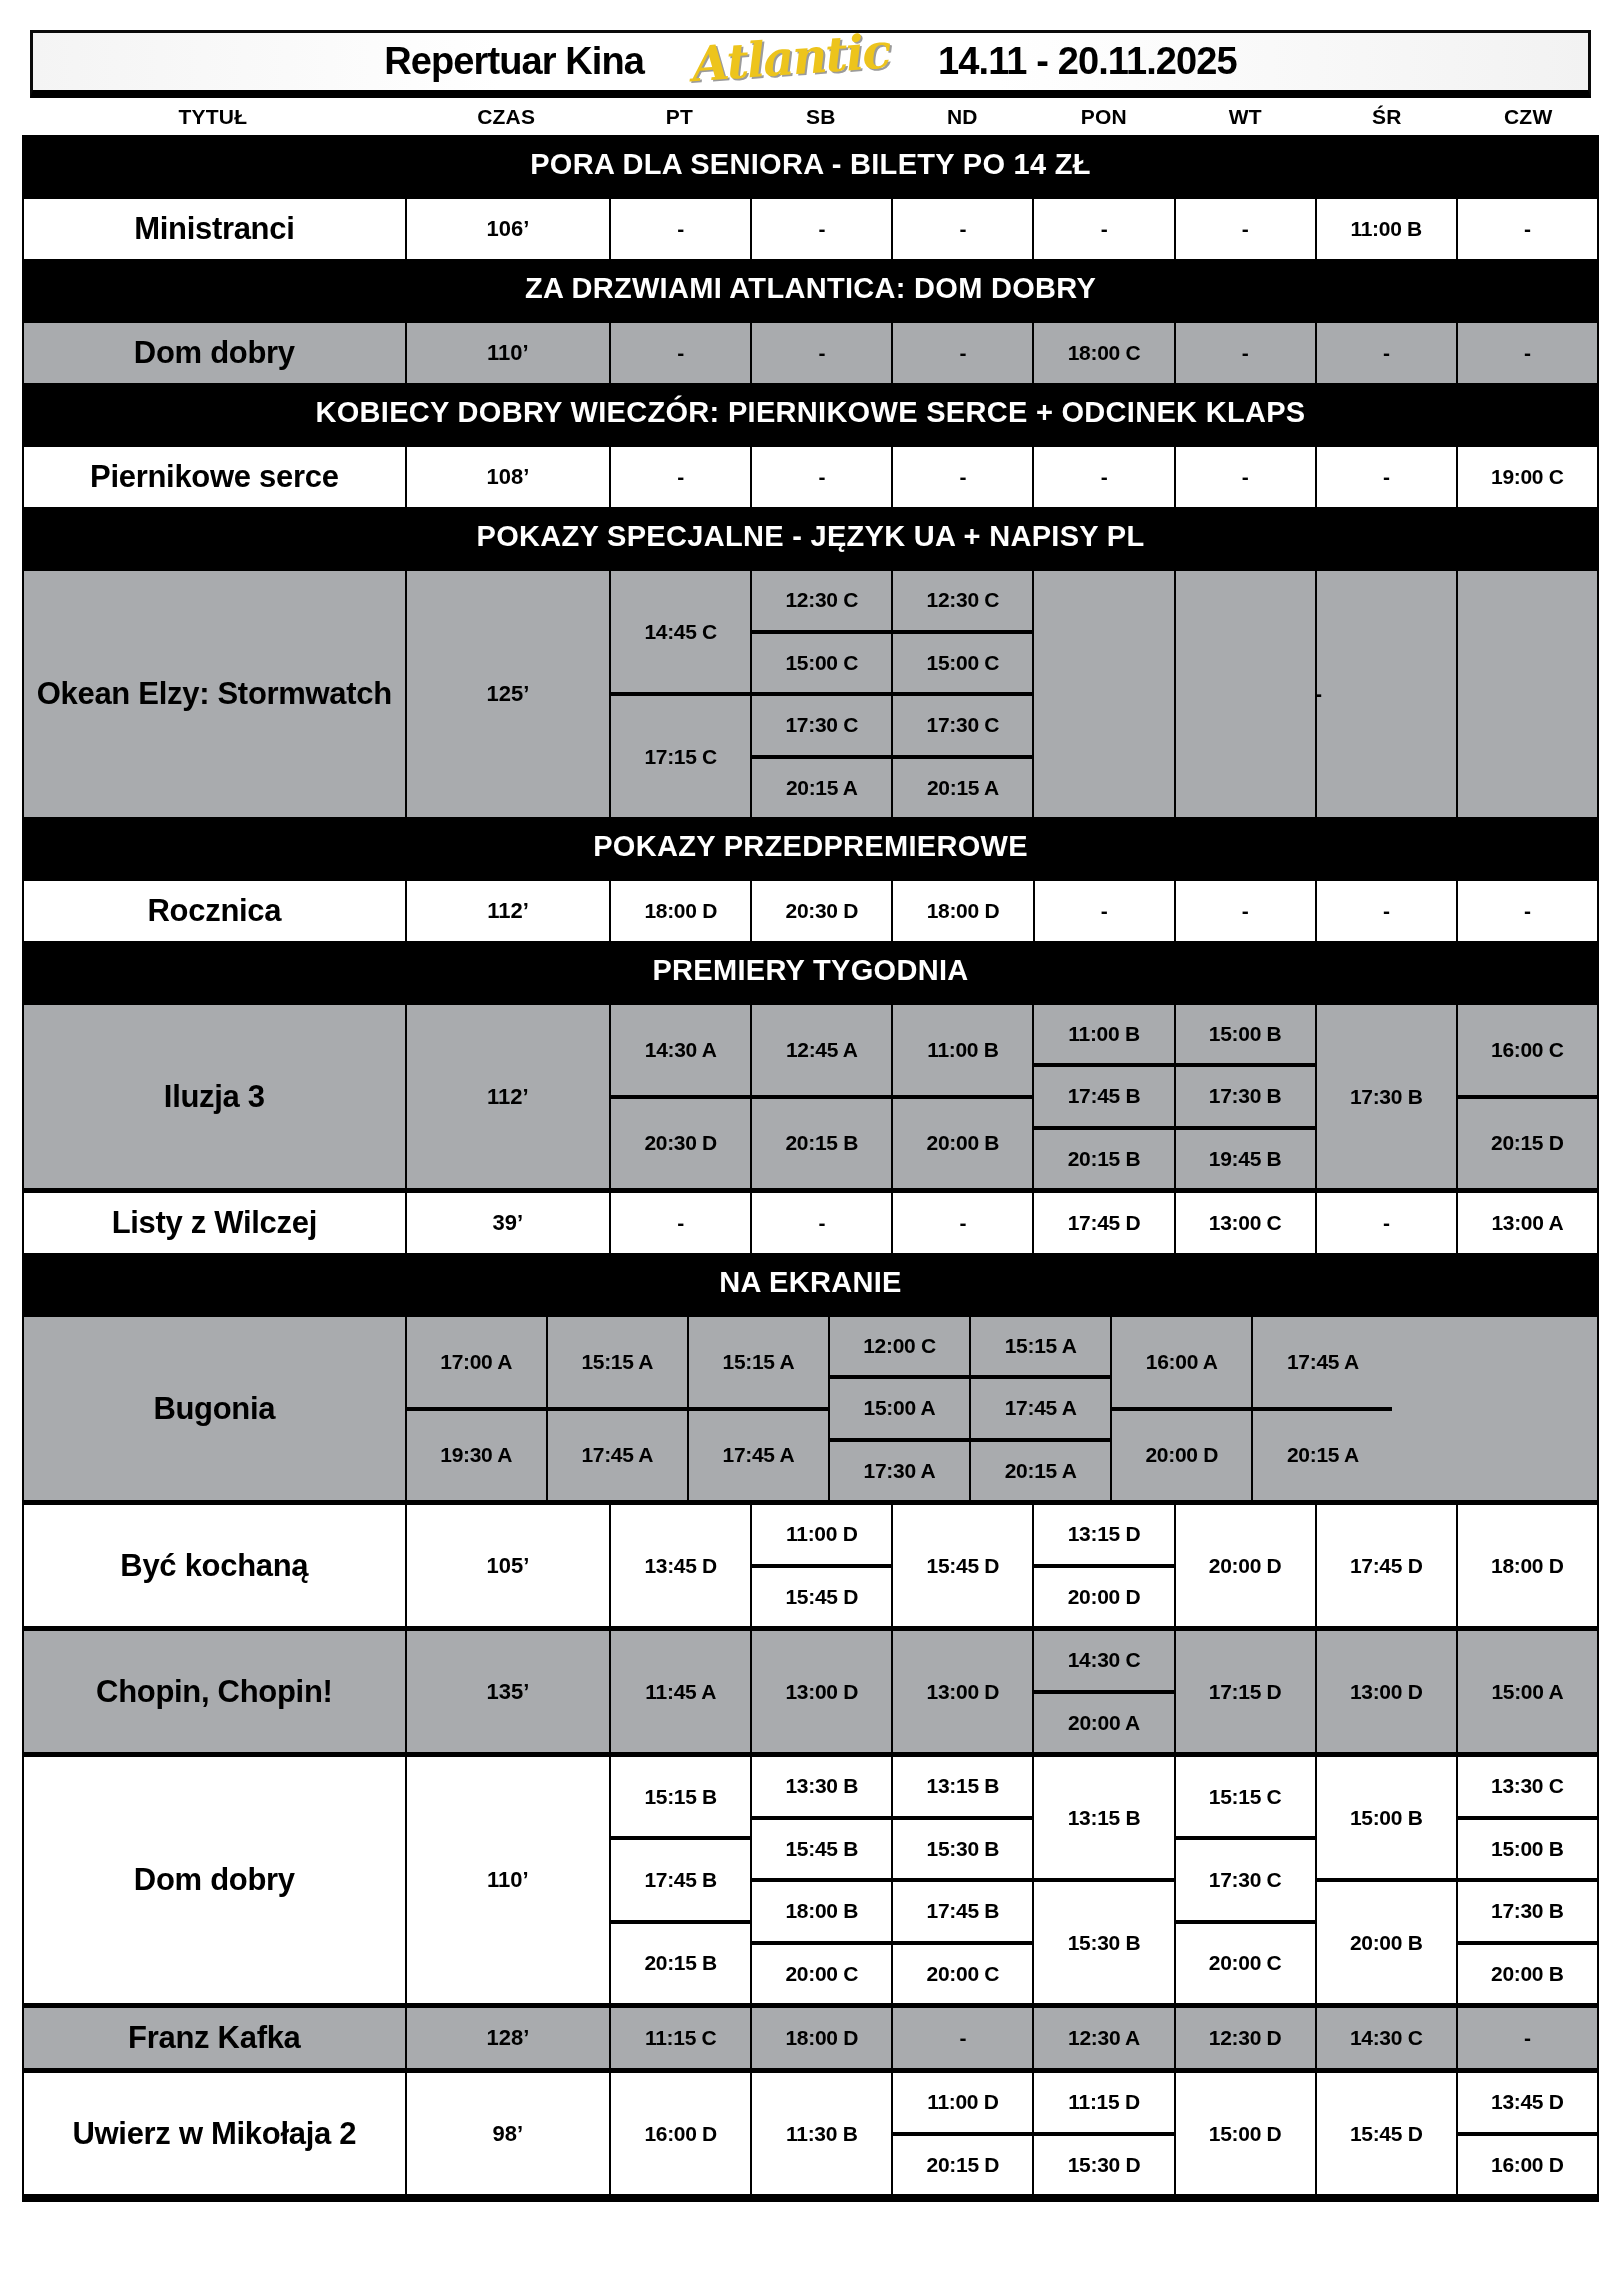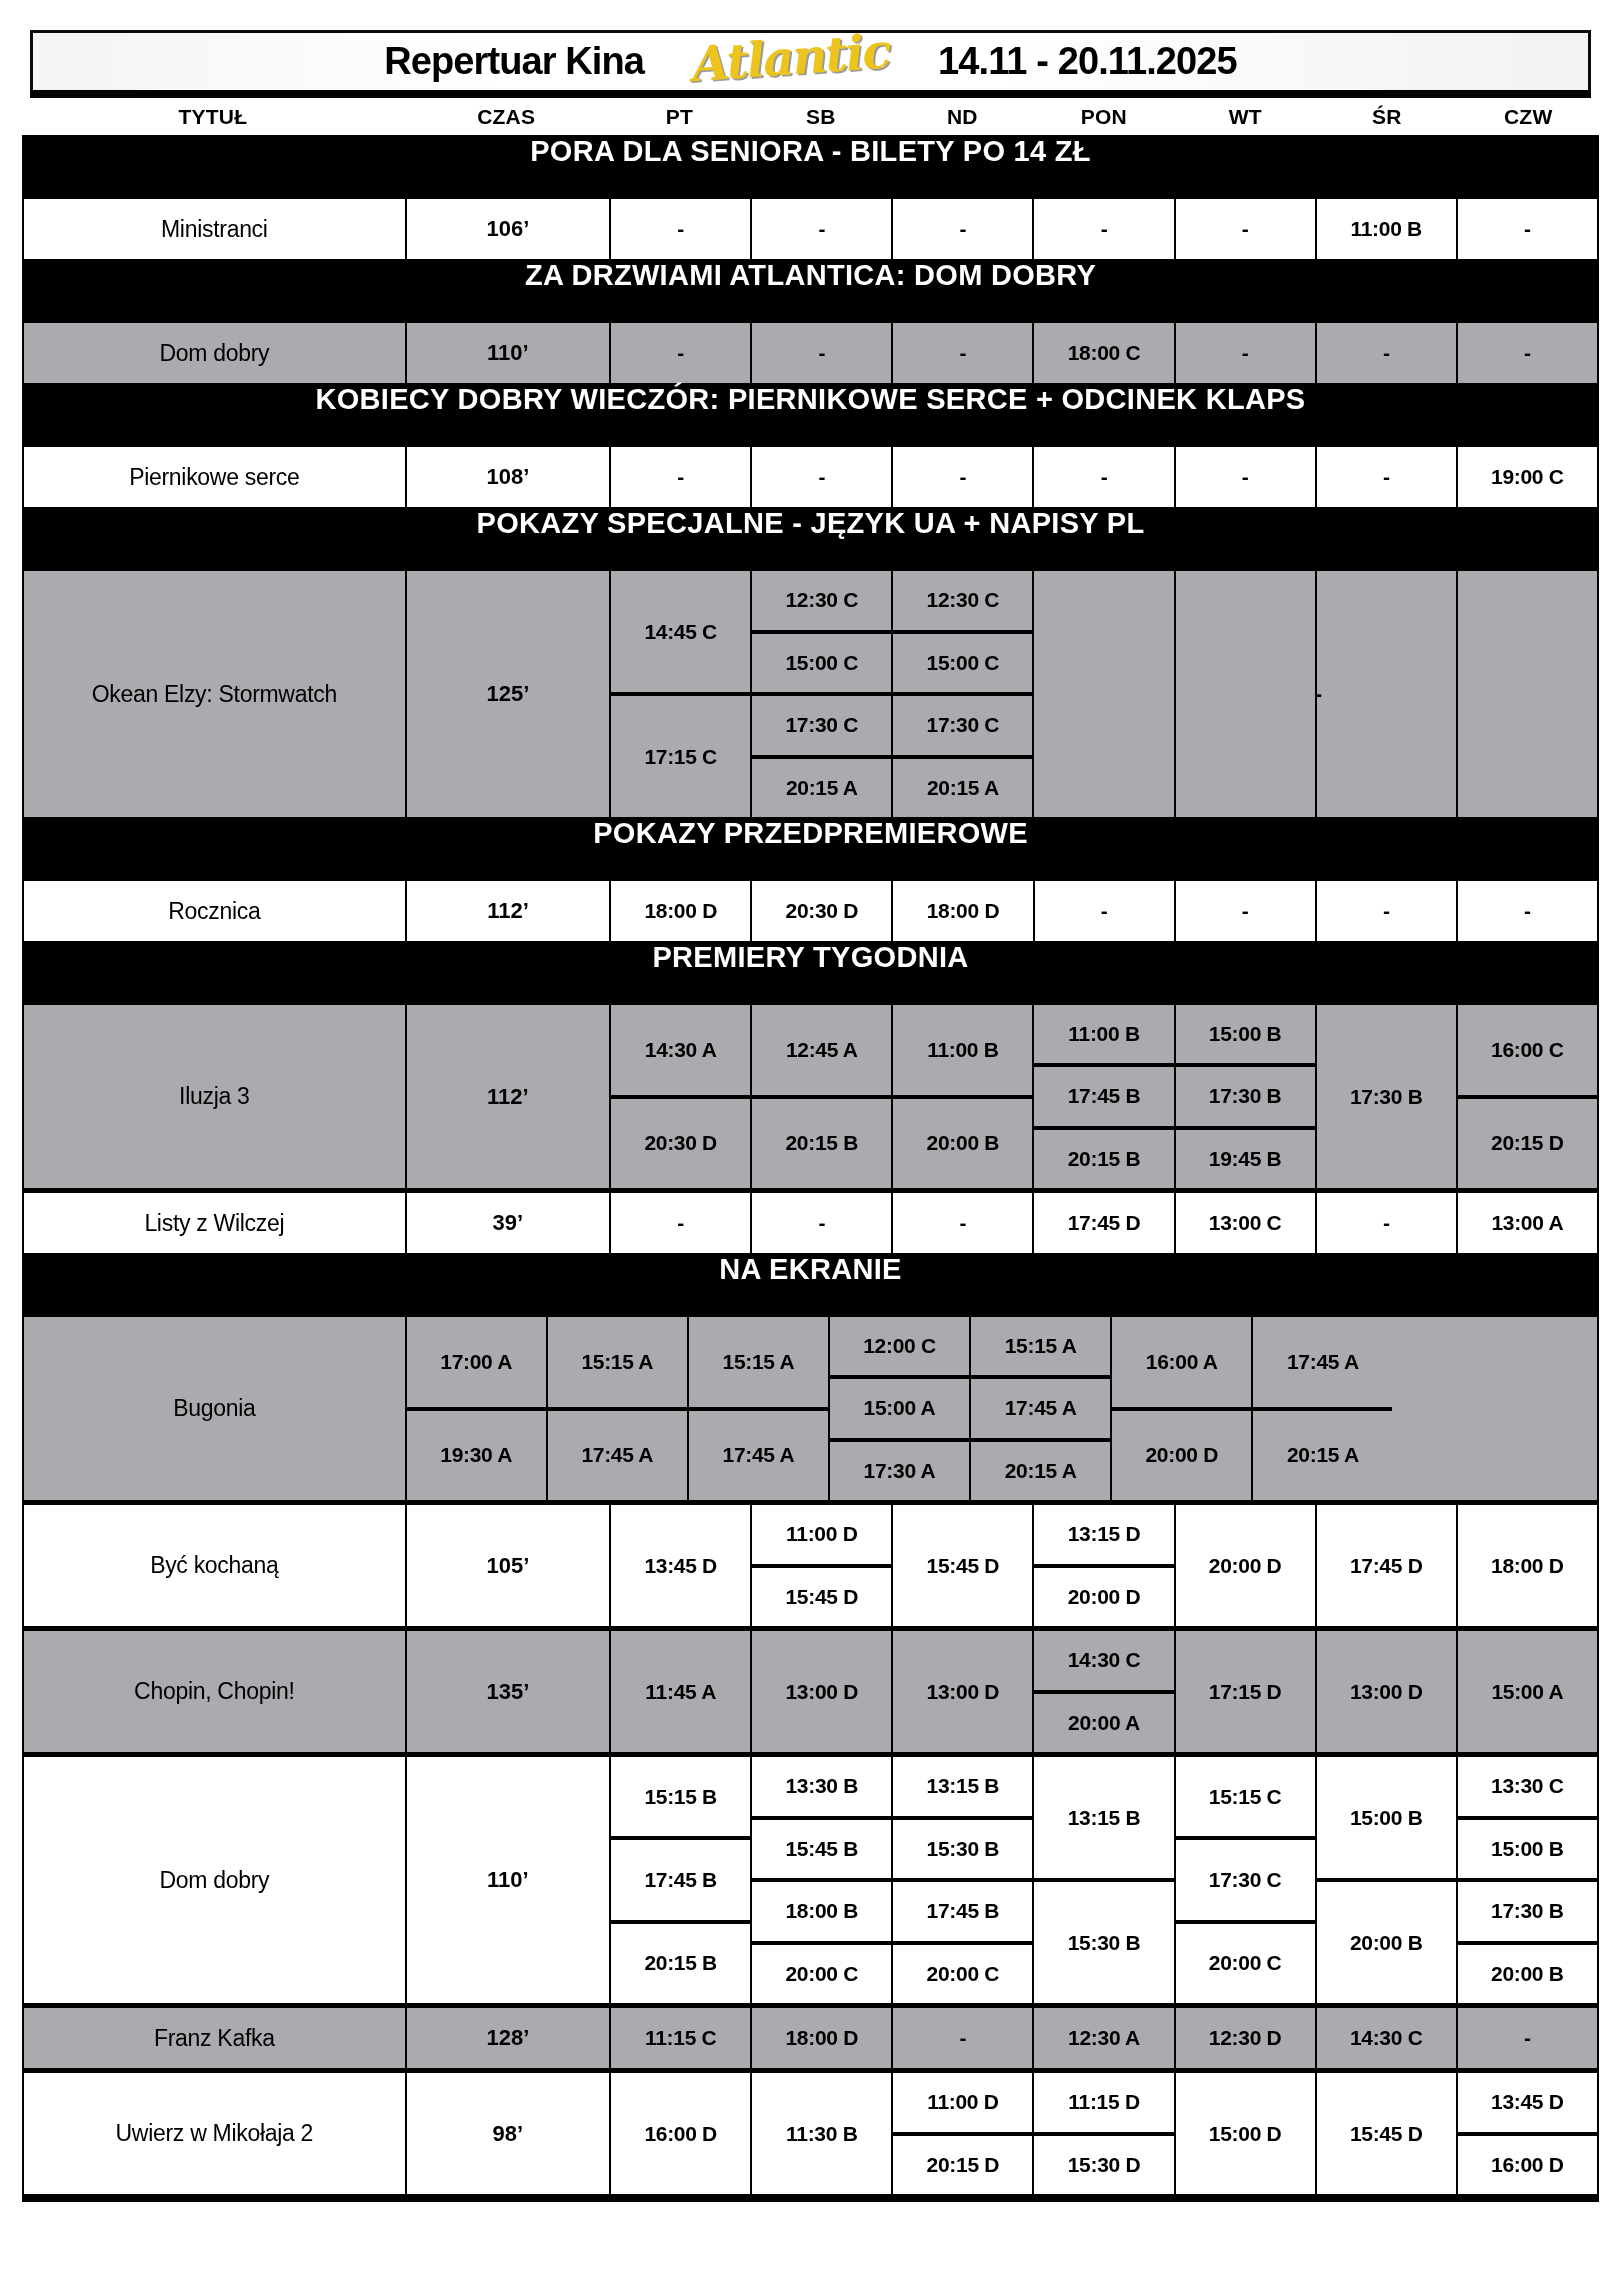--- a/index.html
+++ b/index.html
@@ -45,21 +45,21 @@
   .colheads { height:37px; display:flex; align-items:center;justify-content:center; }
   .colheads .hcell {
     display:flex; align-items:center; justify-content:center;
     font-size:21px; font-weight:700; letter-spacing:0.2px;
     height:100%;
   }
 
   
   .banner {
     height:59px; background:#000; color:#fff;
-    display:flex; align-items:flex-start; justify-content:center;
+    display:flex; align-items:center; justify-content:center;
   }
   .banner-label { font-size:29px; font-weight:700; letter-spacing:0.3px; }
 
   
   .movie-row {
     display:flex;
     border-top:5.5px solid #000;
     border-left:2.8px solid #000;
     border-right:2.8px solid #000;
     box-sizing:border-box;
@@ -69,21 +69,21 @@
   .movie-row .cell {
     box-sizing:border-box;
     display:flex; flex-direction:column;
     position:relative;
   }
   .movie-row .cell + .cell { border-left:2.8px solid #000; }
 
   .title-cell, .czas-cell {
     align-items:center; justify-content:center;
   }
-  .movie-title { font-size:23px; font-weight:400; letter-spacing:-0.3px; text-align:center; }
+  .movie-title { font-size:31px; font-weight:700; letter-spacing:-0.3px; text-align:center; }
   .duration    { font-size:22px; font-weight:700; }
 
   .day-cell .subcell {
     flex:1 1 0;
     display:flex; align-items:center; justify-content:center;
     box-sizing:border-box;
   }
   .day-cell .subcell + .subcell { border-top:4.6px solid #000;text-align:right; }
   .showtime { font-size:21px; font-weight:600; letter-spacing:-0.3px; white-space:nowrap; }
 

